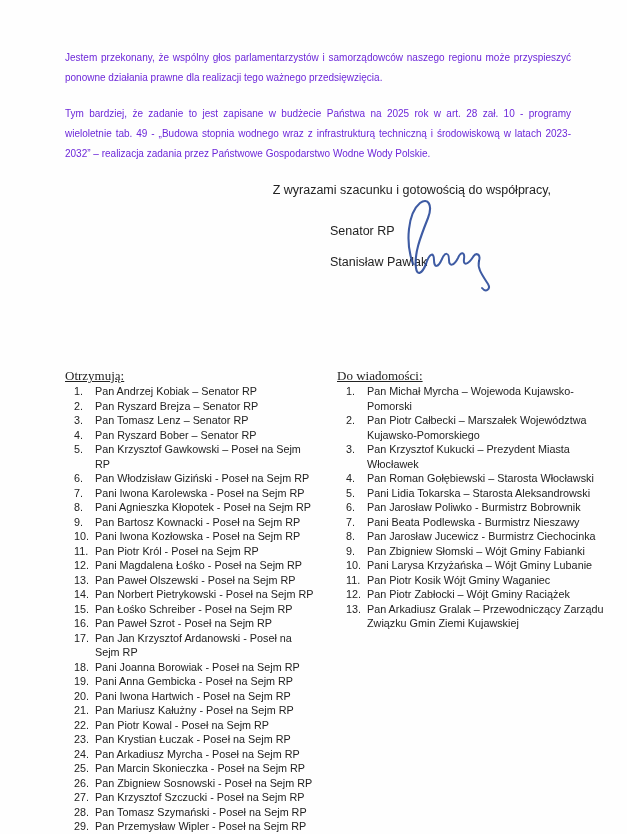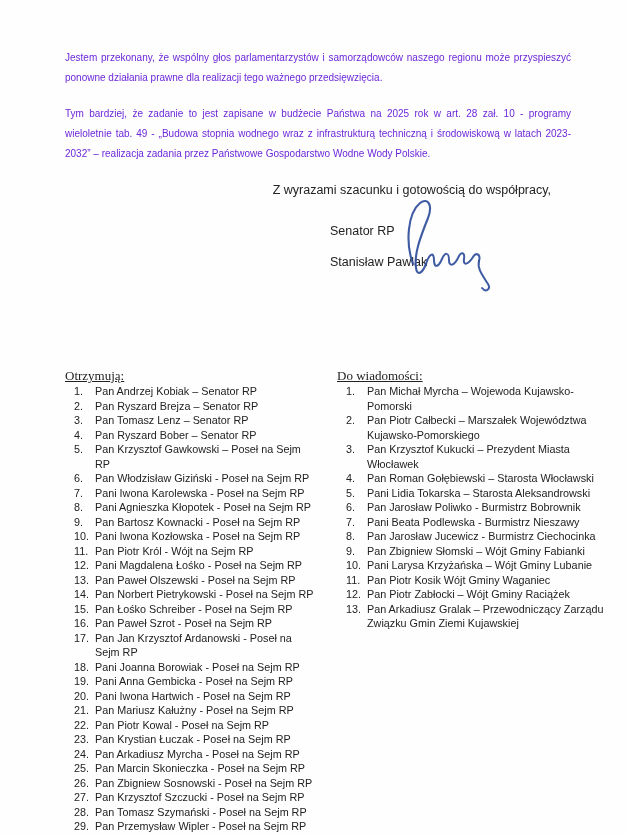--- a/index.html
+++ b/index.html
@@ -129,21 +129,21 @@
           <li>Pan Andrzej Kobiak – Senator RP</li>
           <li>Pan Ryszard Brejza – Senator RP</li>
           <li>Pan Tomasz Lenz – Senator RP</li>
           <li>Pan Ryszard Bober – Senator RP</li>
           <li>Pan Krzysztof Gawkowski – Poseł na Sejm RP</li>
           <li>Pan Włodzisław Giziński - Poseł na Sejm RP</li>
           <li>Pani Iwona Karolewska - Poseł na Sejm RP</li>
           <li>Pani Agnieszka Kłopotek - Poseł na Sejm RP</li>
           <li>Pan Bartosz Kownacki - Poseł na Sejm RP</li>
           <li>Pani Iwona Kozłowska - Poseł na Sejm RP</li>
-          <li>Pan Piotr Król - Wójt na Sejm RP</li>
+          <li>Pan Piotr Król - Poseł na Sejm RP</li>
           <li>Pani Magdalena Łośko - Poseł na Sejm RP</li>
           <li>Pan Paweł Olszewski - Poseł na Sejm RP</li>
           <li>Pan Norbert Pietrykowski - Poseł na Sejm RP</li>
           <li>Pan Łośko Schreiber - Poseł na Sejm RP</li>
           <li>Pan Paweł Szrot - Poseł na Sejm RP</li>
           <li>Pan Jan Krzysztof Ardanowski - Poseł na Sejm RP</li>
           <li>Pani Joanna Borowiak - Poseł na Sejm RP</li>
           <li>Pani Anna Gembicka - Poseł na Sejm RP</li>
           <li>Pani Iwona Hartwich - Poseł na Sejm RP</li>
           <li>Pan Mariusz Kałużny - Poseł na Sejm RP</li>

